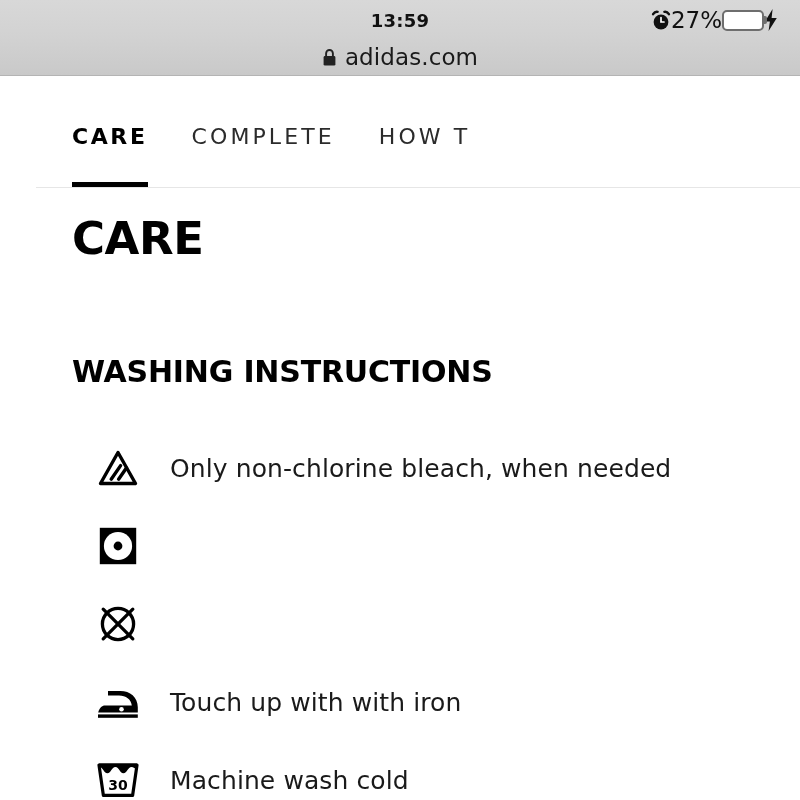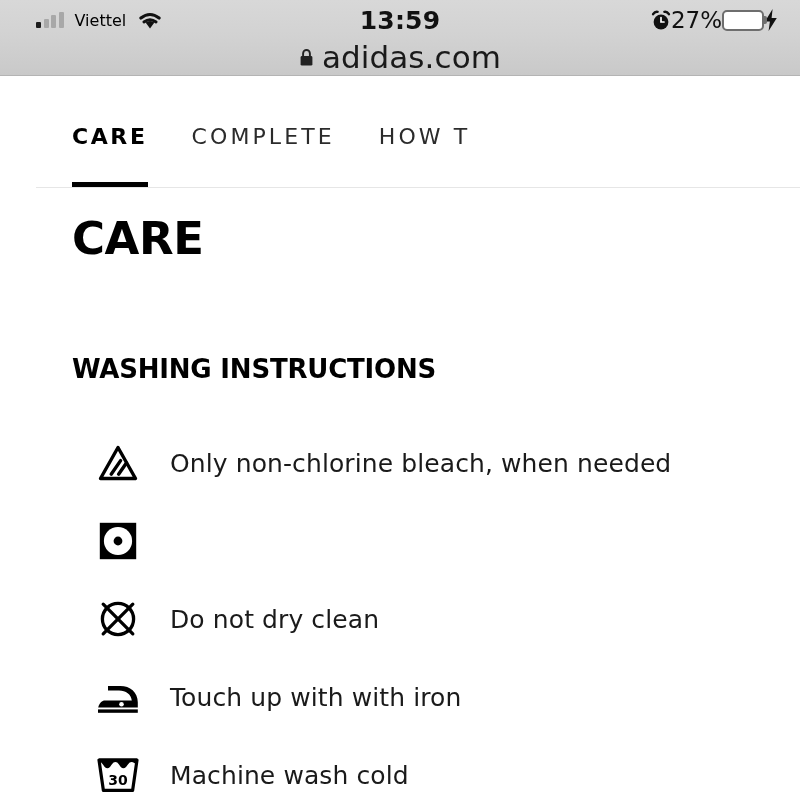--- a/index.html
+++ b/index.html
@@ -31,21 +31,21 @@
   .signal-bars i:nth-child(1){ height:6px;  background:#1c1c1c; }
   .signal-bars i:nth-child(2){ height:9px; }
   .signal-bars i:nth-child(3){ height:13px; }
   .signal-bars i:nth-child(4){ height:16px; }
   .wifi-icon { display:block; width:26px; height:20px; }
 
   .status-center {
     position:absolute; left:0; right:0; top:0; height:40px;
     display:flex; align-items:center; justify-content:center;
   }
-  .clock { font-size:25px; font-weight:bold; color:#111; letter-spacing:.2px;text-align:right; }
+  .clock { font-size:18px; font-weight:bold; color:#111; letter-spacing:.2px;text-align:right; }
 
   .status-right {
     position:absolute; right:22px; top:0; height:40px;
     display:flex; align-items:center; 
   }
   .alarm-icon { display:block; width:20px; height:21px; }
   .battery-pct { font-size:23px; color:#111; }
   .battery {
     position:relative; width:42px; height:21px;
     border:2px solid #6e6e6e; border-radius:5px;
@@ -56,21 +56,21 @@
     position:absolute; right:-5px; top:50%; transform:translateY(-50%);
     width:3px; height:8px; background:#6e6e6e; border-radius:0 2px 2px 0;
   }
   .bolt-icon { display:block; width:14px; height:22px; }
 
   .urlbar {
     height:34px;
     display:flex; align-items:center; justify-content:center; gap:8px;
   }
   .lock-icon { display:block; width:15px; height:19px; }
-  .url-text { font-size:31px; color:#1a1a1a; letter-spacing:.1px; }
+  .url-text { font-size:23px; color:#1a1a1a; letter-spacing:.1px; }
 
   
   .tabs-wrap { position:relative; width:800px; height:112px; background:#fff; }
   .tabs {
     position:absolute; left:72px; top:0; right:0; height:110px;
     display:flex; align-items:flex-start; white-space:nowrap;
   }
   .tab {
     position:relative;
     padding-top:48px;
@@ -94,21 +94,21 @@
   }
 
   
   .content { padding:0 0 0 72px; }
   .page-title {
     font-size:45px; font-weight:bold; color:#000;
     letter-spacing:-0.4px; line-height:1;
     margin-top:28px;
   }
   .section-title {
-    font-size:26px; font-weight:bold; color:#000;
+    font-size:30px; font-weight:bold; color:#000;
     letter-spacing:-0.2px;
     margin-top:93px;
   }
 
   .care-list { margin-top:40px; }
   .care-row {
     display:flex; align-items:center;
     height:78px;
   }
   .care-icon {
@@ -123,36 +123,20 @@
     letter-spacing:.1px;
   }
 </style>
 </head>
 <body>
 
 <div class="chrome">
 
   <div class="statusbar">
 
-    <div class="status-left">
-      <span class="signal-bars">
-        <i></i>
-          <i></i>
-          <i></i>
-          <i></i>
-      </span>
-      <span>Viettel</span>
-      <span>
-        <svg class="wifi-icon" viewBox="0 0 26 20">
-          <path d="M13 18.4 L8.6 12.6 Q13 9.3 17.4 12.6 Z" fill="#111"></path>
-          <path d="M3.9 8.0 Q13 1.0 22.1 8.0" stroke="#111" stroke-width="3.1" fill="none" stroke-linecap="round"></path>
-          <path d="M6.9 12.0 Q13 7.4 19.1 12.0" stroke="#111" stroke-width="2.9" fill="none" stroke-linecap="round"></path>
-        </svg>
-      </span>
-    </div>
 
     <div class="status-center">
       <span class="clock">13:59</span>
     </div>
 
     <div class="status-right">
       <span>
         <svg class="alarm-icon" viewBox="0 0 20 21">
           <circle cx="10" cy="12" r="7.4" fill="#111"></circle>
           <path d="M2.1 4.2 Q4.0 1.2 6.6 1.8" stroke="#111" stroke-width="2.4" fill="none" stroke-linecap="round"></path>
@@ -217,21 +201,20 @@
         </div>
       </div>
       <div class="care-row">
         <div class="care-icon">
           <svg width="42" height="42" viewBox="0 0 42 42">
             <circle cx="21" cy="21" r="15.6" fill="none" stroke="#000" stroke-width="3.3"></circle>
             <path d="M6.2 6.2 L35.8 35.8" stroke="#000" stroke-width="3.3" stroke-linecap="round"></path>
             <path d="M35.8 6.2 L6.2 35.8" stroke="#000" stroke-width="3.3" stroke-linecap="round"></path>
           </svg>
         </div>
-        <div class="care-label">Do not dry clean</div>
       </div>
       <div class="care-row">
         <div class="care-icon">
           <svg width="46" height="34" viewBox="0 0 46 34">
             <path d="M3.2 27.4 L42.8 27.4 L42.8 22.2 C42.8 12.2 35.0 6.0 25.4 6.0 L13.0 6.0 L13.0 10.6 L24.0 10.6 C31.0 10.6 36.0 14.4 36.8 20.6 L10.0 20.6 C7.0 20.6 4.4 23.0 3.2 27.4 Z" fill="#000"></path>
             <rect x="3.0" y="29.4" width="39.8" height="3.4" fill="#000"></rect>
             <circle cx="26.5" cy="24.3" r="2.3" fill="#fff"></circle>
           </svg>
         </div>
         <div class="care-label">Touch up with with iron</div>

